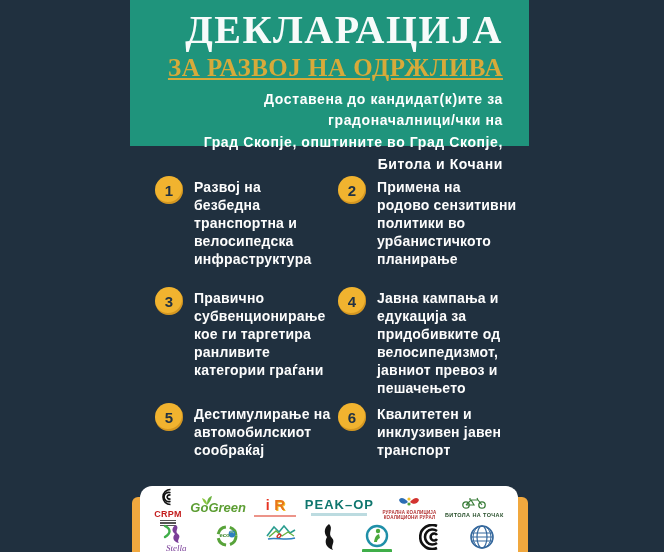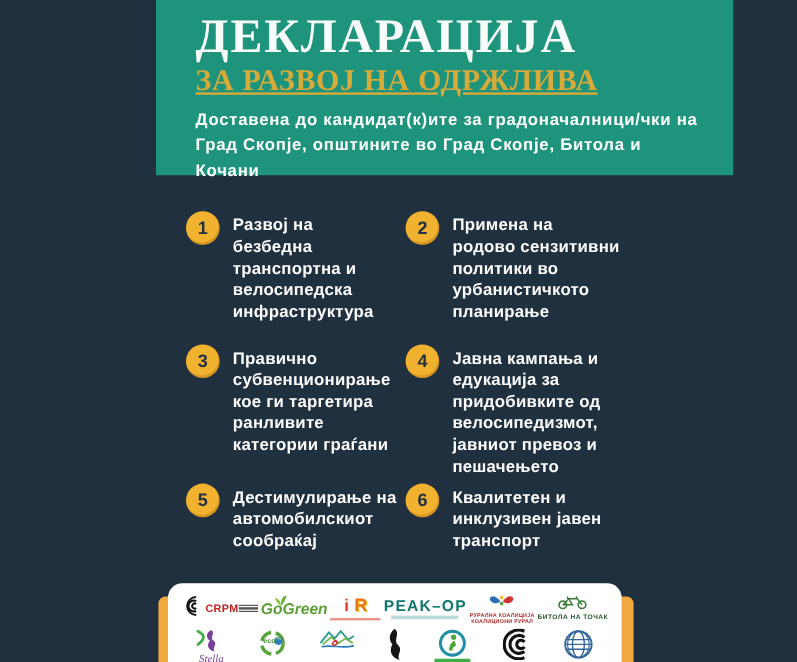--- a/index.html
+++ b/index.html
@@ -1,21 +1,21 @@
 <!DOCTYPE html>
 <html><head>
 <meta charset="utf-8">
 <style>
   html,body{margin:0;padding:0;background:#20303f;}
   .canvas{position:relative;width:664px;height:552px;background:#20303f;overflow:hidden;
           font-family:"Liberation Sans",sans-serif;}
 
   
-  .header{position:absolute;left:130px;top:0;width:481px;height:146px;background:#1f947c;
-          box-sizing:border-box;padding:6px 26px 0 33px;}
+  .header{position:absolute;left:130px;top:0;width:399px;height:146px;background:#1f947c;
+          box-sizing:border-box;padding:6px 26px 0 33px;text-align:right;}
   .title{font-family:"Liberation Serif",serif;font-weight:700;font-size:40px;line-height:1.18;
          color:#f7fbfa;letter-spacing:1.5px;}
   .subtitle{font-family:"Liberation Serif",serif;font-weight:700;font-size:25px;line-height:1.1;
             color:#d7aa3a;letter-spacing:0.5px;margin-top:1px;text-decoration:underline;}
   .subtitle span{display:block;}
   .tagline{margin-top:7px;font-size:14px;font-weight:700;color:#ffffff;letter-spacing:0.6px;
            line-height:1.55;}
   .tagline span{display:block;}
 
   
@@ -31,21 +31,21 @@
   
   .orange-band{position:absolute;left:132px;top:497px;width:396px;height:55px;
                background:#f1a83e;border-radius:6px 6px 0 0;}
   .logo-card{position:absolute;left:140px;top:486px;width:378px;height:70px;background:#ffffff;
              border-radius:12px 12px 0 0;box-sizing:border-box;padding:7px 10px 0;overflow:hidden;}
   .logo-row{display:flex;justify-content:space-around;align-items:center;}
   .row1{height:28px;}
   .row2{height:40px;margin-top:3px;align-items:flex-start;}
   .logo{display:flex;flex-direction:column;align-items:center;justify-content:center;line-height:1;}
 
-  .crpm-wrap{flex-direction:row;gap:0;align-items:center;}
+  .crpm-wrap{flex-direction:column;gap:0;align-items:center;}
   .crpm-text{color:#c41e1e;font-weight:700;font-size:9px;letter-spacing:0.3px;}
   .crpm-lines i{display:block;width:16px;height:1.5px;background:#555;margin:1px 0;}
   .gogreen{font-style:italic;font-weight:700;font-size:13px;color:#5d9e34;position:relative;}
   .gogreen .leaf{position:absolute;left:12px;top:-7px;}
   .ihr{flex-direction:row;align-items:flex-end;gap:0;}
   .ihr-i{color:#e63323;font-weight:700;font-size:14px;}
   .ihr-r{color:#e8751a;font-weight:700;font-size:15px;text-shadow:1px 1px 0 #f2c12e;}
   .ihr-bar{width:42px;height:2px;background:rgba(220,60,40,.55);margin-top:2px;}
   .peakop-text{color:#0f766e;font-weight:700;font-size:13px;letter-spacing:1px;}
   .peakop-bar{width:56px;height:2.5px;background:rgba(143,195,204,.6);margin-top:2px;}

